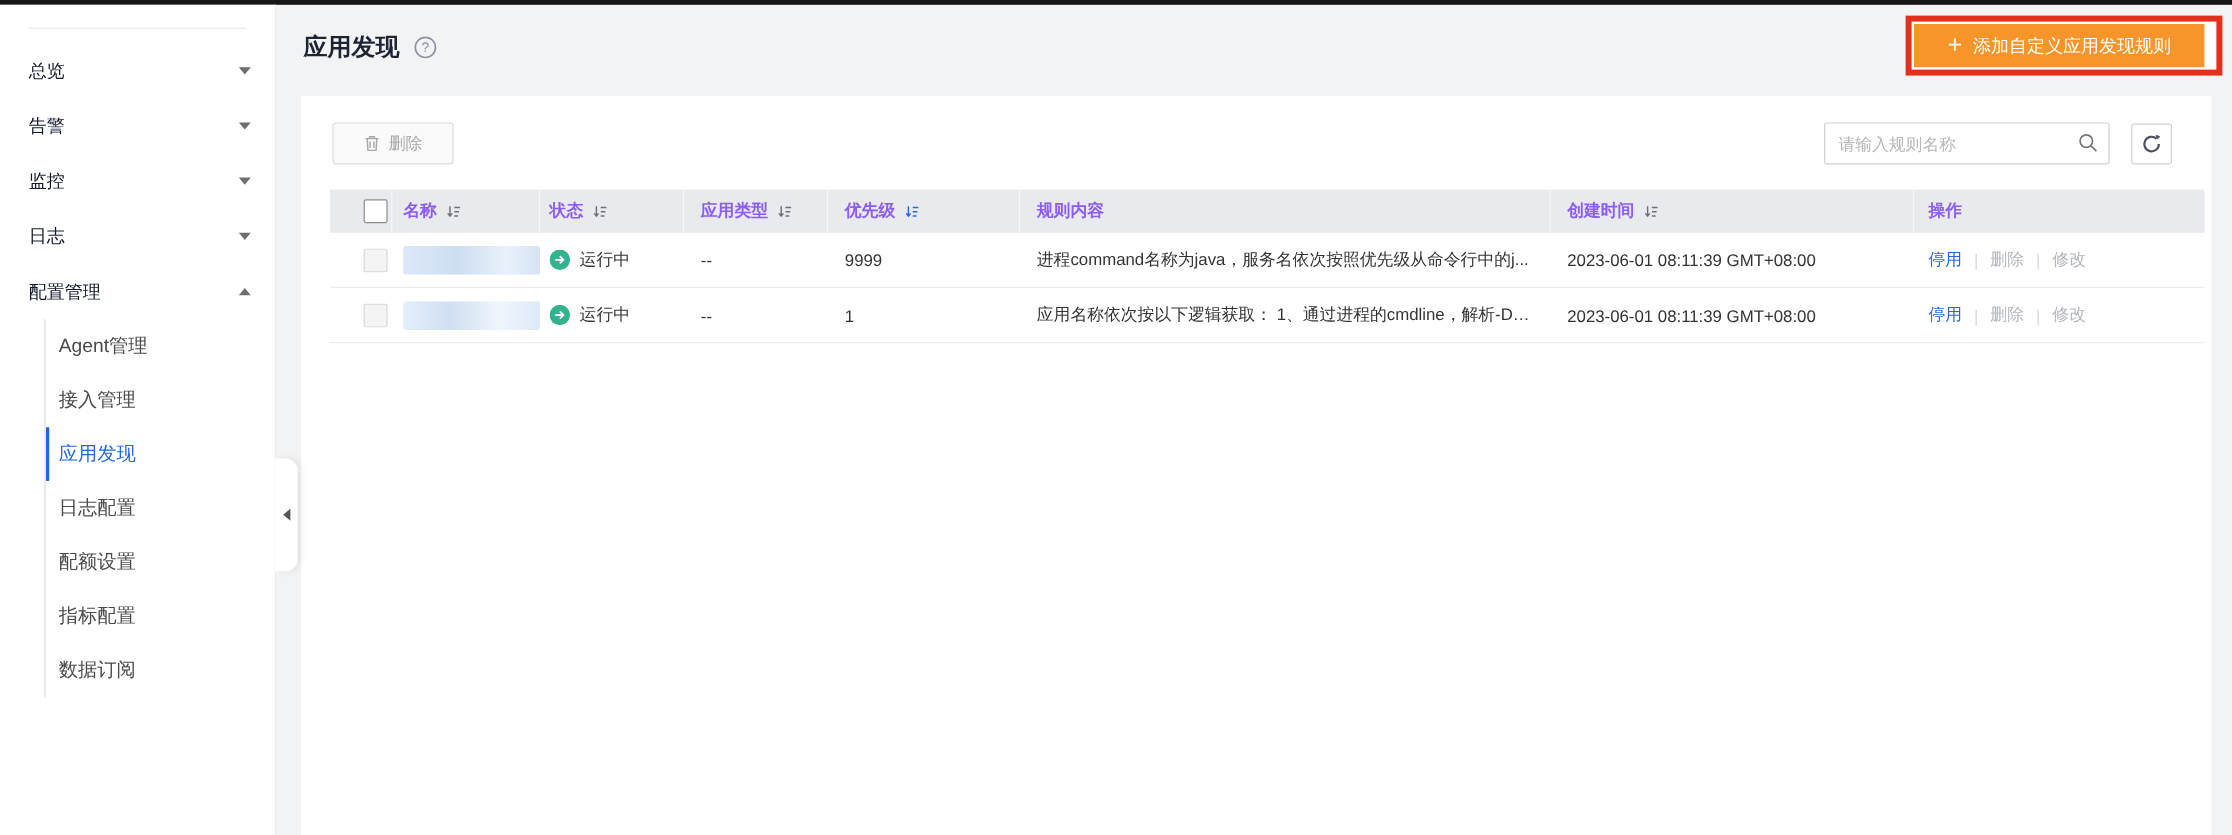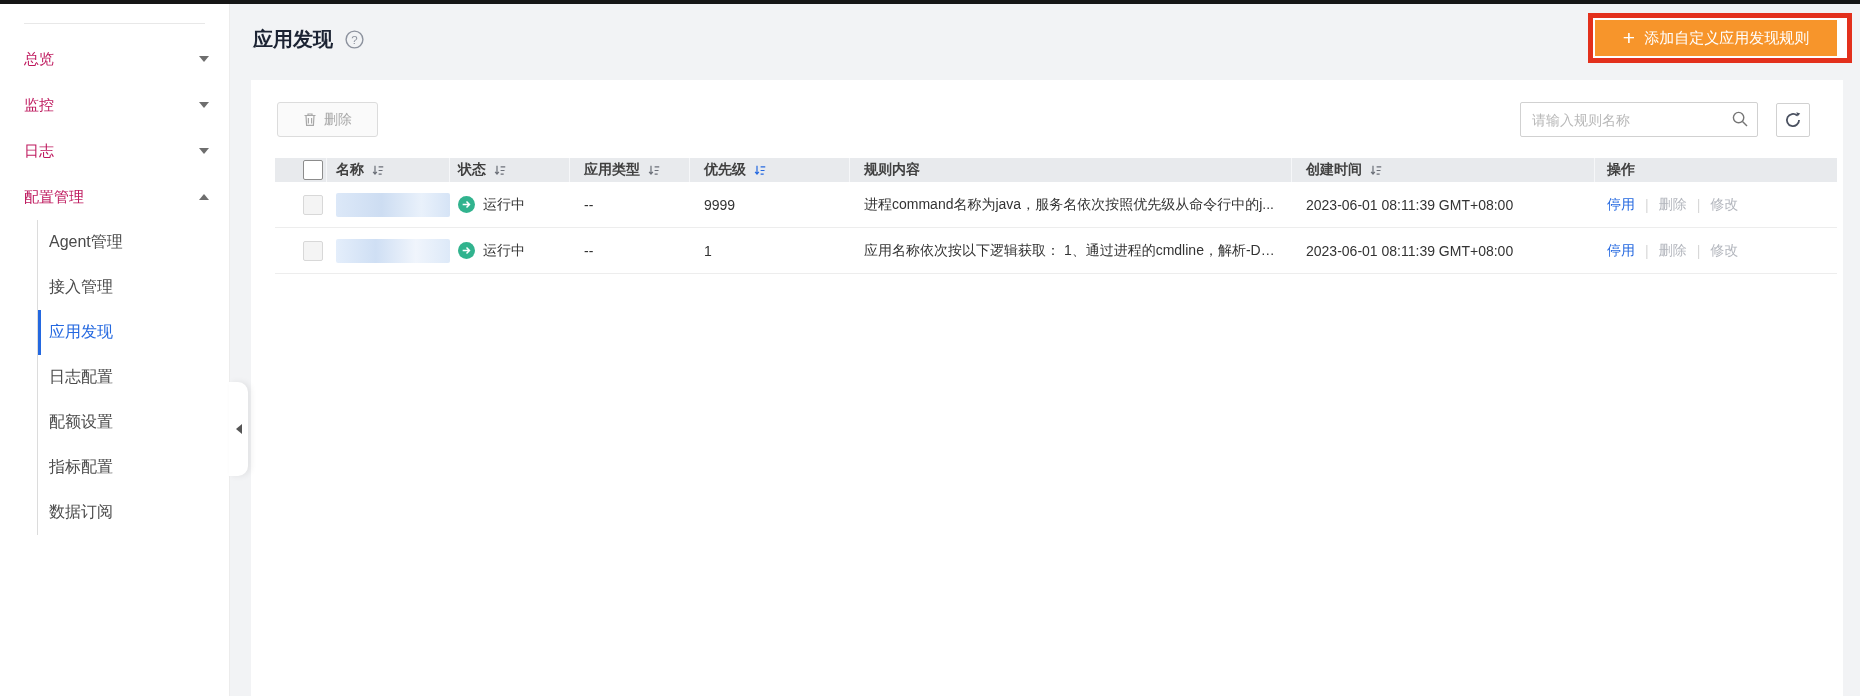--- a/index.html
+++ b/index.html
@@ -8,21 +8,21 @@
 
   .topbar { position:absolute; left:0; top:0; width:1860px; height:4px; background:#161616; }
 
   
   .sidebar { position:absolute; left:0; top:4px; bottom:0; width:230px; background:#fff;
     border-right:1px solid #ececec; z-index:2; }
   .sb-title { padding:26px 24px 0 24px; font-size:17px; color:#2c2c2c; }
   .sb-divider { margin:19px 24px 0 24px; border-top:1px solid #e8e8e8; }
   .sb-nav { list-style:none; margin-top:12px; }
   .sb-item { height:46px; display:flex; align-items:center; justify-content:space-between;
-    padding:0 20px 0 24px; font-size:15px; color:#be185d; cursor:pointer; }
+    padding:0 20px 0 24px; font-size:15px; color:#0f172a; cursor:pointer; }
   .caret-down { width:0; height:0; border-left:5px solid transparent; border-right:5px solid transparent;
     border-top:6px solid #6e6e6e; }
   .caret-up { width:0; height:0; border-left:5px solid transparent; border-right:5px solid transparent;
     border-bottom:6px solid #6e6e6e; }
   .sb-subnav { list-style:none; margin-left:37px; border-left:1px solid #dcdcdc; }
   .sb-subitem { height:45px; display:flex; align-items:center; padding-left:11px;
     font-size:16px; color:#4a4a4a; cursor:pointer; position:relative; }
   .sb-subitem.active { color:#2468e0; box-shadow:inset 3px 0 0 #2468e0; }
   .collapse-tab { position:absolute; left:229px; top:382px; width:19px; height:94px;
     background:#fff; border-radius:0 10px 10px 0; box-shadow:3px 0 6px rgba(0,0,0,.07);
@@ -52,21 +52,21 @@
     padding:0 36px 0 11px; font-size:14px; color:#0f172a; font-family:inherit; outline:none; }
   .search-input::placeholder { color:#b8b8b8; }
   .search-icon { position:absolute; right:9px; top:8px; cursor:pointer; }
   .btn-refresh { position:absolute; left:1525px; top:23px; width:34px; height:34px;
     border:1px solid #d1d1d1; border-radius:2px; background:#fff; display:flex; align-items:center;
     justify-content:center; cursor:pointer; }
 
   
   .tbl { position:absolute; left:24px; top:78px; right:6px; font-size:14px; }
   .tr { display:flex; align-items:center; }
-  .thead { height:24px; background:#e8eaed; color:#404040; }
+  .thead { height:36px; background:#e8eaed; color:#8b5cf6; }
   .thead .td { font-weight:bold; border-right:1px solid #f6f7f9; height:100%;
     display:flex; align-items:center; gap:7px; }
   .thead .td:last-child { border-right:none; }
   .trow { height:46px; border-bottom:1px solid #ededed; }
   .td { padding:0 14px; display:flex; align-items:center; overflow:hidden; }
   .c-cb   { width:52px; flex:none; padding:0 0 0 28px; }
   .c-name { width:123px; flex:none; padding:0 0 0 9px; }
   .c-stat { width:120px; flex:none; padding:0 10px 0 8px; gap:8px; }
   .c-type { width:120px; flex:none; }
   .c-prio { width:160px; flex:none; }
@@ -93,20 +93,24 @@
 <div class="topbar"></div>
 
 <aside class="sidebar">
   <div class="sb-divider"></div>
   <ul class="sb-nav">
     <li class="sb-item">
       <span>总览</span>
       <span class="caret-down"></span>
     </li>
     <li class="sb-item">
+      <span>告警</span>
+      <span class="caret-down"></span>
+    </li>
+    <li class="sb-item">
       <span>监控</span>
       <span class="caret-down"></span>
     </li>
     <li class="sb-item">
       <span>日志</span>
       <span class="caret-down"></span>
     </li>
     <li class="sb-item">
       <span>配置管理</span>
       <span class="caret-up"></span>

